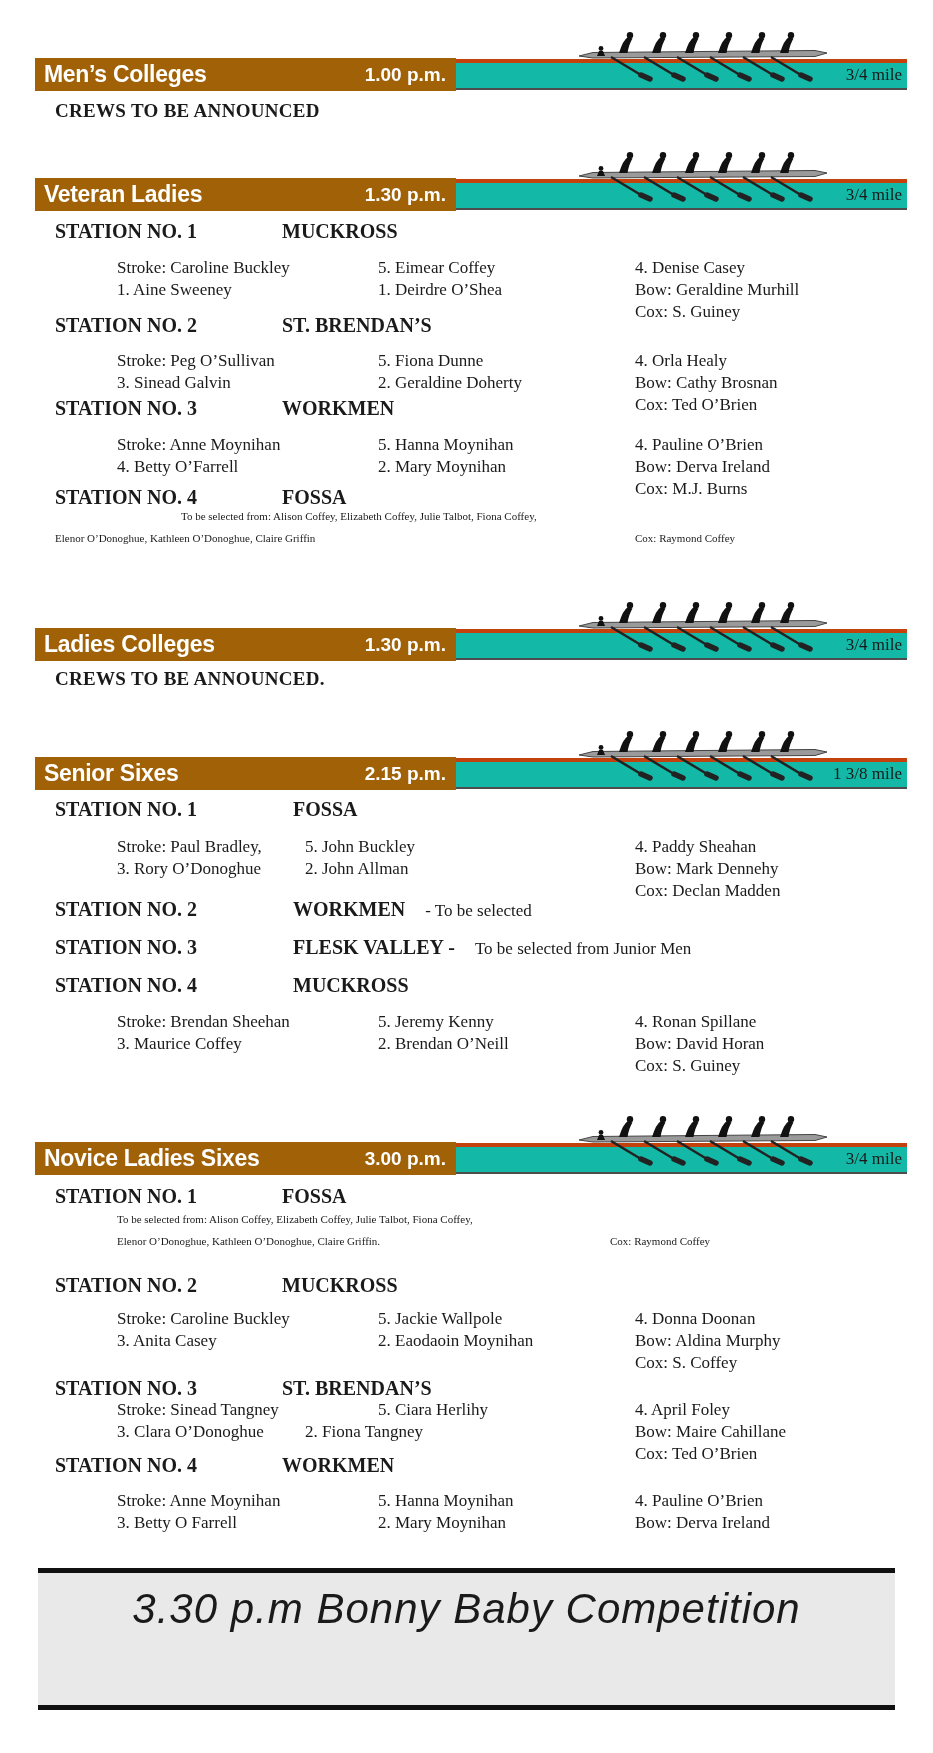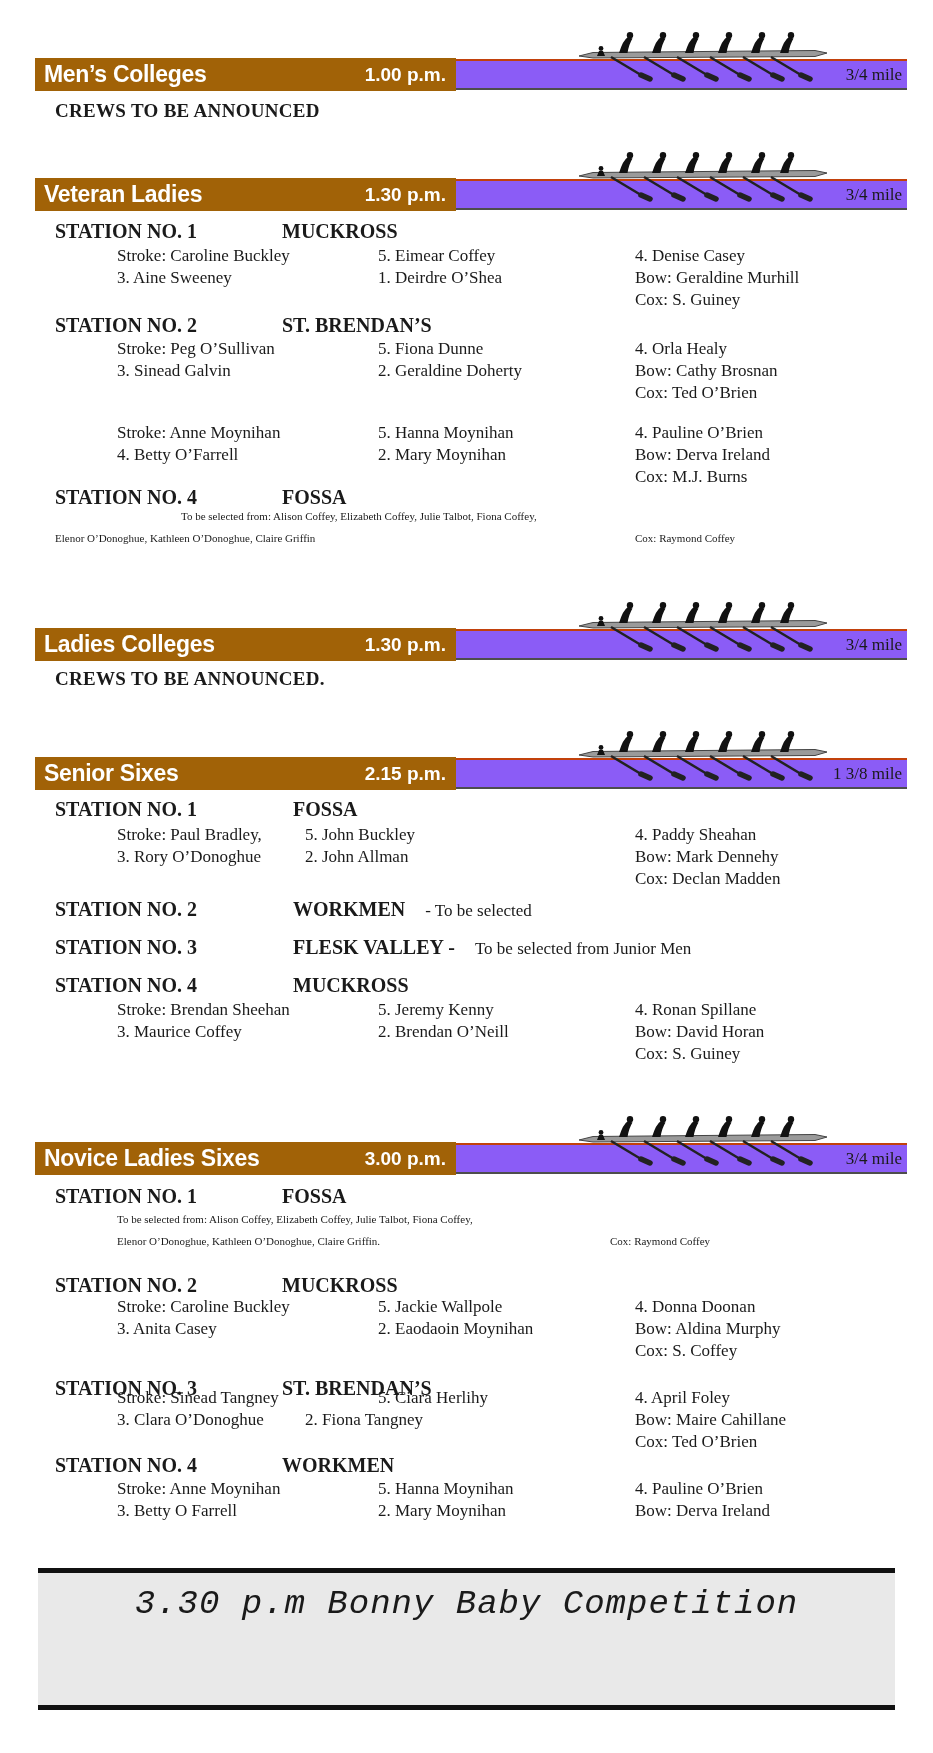--- a/index.html
+++ b/index.html
@@ -7,50 +7,50 @@
         font-family:"Liberation Serif",serif;color:#1a1a1a;overflow:hidden;}
 
   
   .race-header{position:absolute;left:35px;width:872px;height:33px;}
   .race-bar{position:absolute;left:0;top:0;width:421px;height:33px;background:#a16207;
             color:#ffffff;font-family:"Liberation Sans",sans-serif;font-weight:bold;
             display:flex;align-items:center;justify-content:space-between;
             padding:0 10px 0 9px;box-sizing:border-box;}
   .race-title{font-size:23px;white-space:nowrap;letter-spacing:-0.3px;}
   .race-time{font-size:19px;white-space:nowrap;}
-  .race-strip{position:absolute;left:421px;right:0;top:1px;height:31px;background:#8b5cf6;
-              border-top:2px solid #c2410c;border-bottom:2px solid #4d4d4d;box-sizing:border-box;}
+  .race-strip{position:absolute;left:421px;right:0;top:1px;height:31px;background:#14b8a6;
+              border-top:4px solid #c2410c;border-bottom:2px solid #4d4d4d;box-sizing:border-box;}
   .race-distance{position:absolute;right:5px;bottom:3px;font-size:17px;white-space:nowrap;
                  font-family:"Liberation Serif",serif;color:#1a1a1a;}
   .boat{position:absolute;left:540px;top:-27px;width:262px;height:52px;}
 
   
   .ann{position:absolute;left:55px;font-size:19px;font-weight:bold;letter-spacing:0.3px;white-space:nowrap;}
 
   
   .sthead{position:absolute;left:55px;font-size:20px;font-weight:bold;white-space:nowrap;}
   .stlabel{display:inline-block;width:227px;}
   .stlabel.wide{width:238px;}
   .stnote{font-weight:normal;font-size:17px;margin-left:20px;}
 
   
-  .crew{position:absolute;left:0;width:933px;height:70px;}
+  .crew{position:absolute;left:0;width:933px;height:70px;margin-top:12px;}
   .cell{position:absolute;font-size:17px;white-space:nowrap;}
   .x1{left:117px}.x2{left:378px}.x2n{left:305px}.x3{left:635px}
   .r0{top:0}.r1{top:22px}.r2{top:44px}
 
   
   .sel{position:absolute;left:0;width:933px;height:48px;}
   .sel .line{position:absolute;font-size:11px;white-space:nowrap;}
 
   
   .banner{position:absolute;left:38px;top:1568px;width:857px;height:132px;background:#e9e9e9;
           border-top:5px solid #111111;border-bottom:5px solid #111111;box-sizing:content-box;}
   .banner-title{position:absolute;top:12px;left:0;width:100%;text-align:center;
-                font-family:Liberation Mono, monospace;font-style:italic;font-size:34px;
+                font-family:Liberation Sans, sans-serif;font-style:italic;font-size:42px;
                 letter-spacing:1px;color:#1a1a1a;}
   .banner-sub{position:absolute;top:80px;left:0;width:100%;text-align:center;
               font-family:"Liberation Sans",sans-serif;font-size:29px;font-weight:normal;
               letter-spacing:0.5px;color:#1a1a1a;}
 </style>
 </head>
 <body>
 
 <svg width="0" height="0" style="position:absolute" aria-hidden="true">
   <defs>
@@ -111,39 +111,42 @@
       </svg>
   </div>
 
   <div class="sthead" style="top:220px">
     <span class="stlabel">STATION NO. 1</span><span>MUCKROSS</span>
   </div>
   <div class="crew" style="top:246px">
     <span class="cell x1 r0">Stroke: Caroline Buckley</span>
     <span class="cell x2 r0">5. Eimear Coffey</span>
     <span class="cell x3 r0">4. Denise Casey</span>
-    <span class="cell x1 r1">3. Aine Sweeney</span>
+    <span class="cell x1 r1">1. Aine Sweeney</span>
     <span class="cell x2 r1">1. Deirdre O’Shea</span>
     <span class="cell x3 r1">Bow: Geraldine Murhill</span>
     <span class="cell x3 r2">Cox: S. Guiney</span>
   </div>
 
   <div class="sthead" style="top:314px">
     <span class="stlabel">STATION NO. 2</span><span>ST. BRENDAN’S</span>
   </div>
   <div class="crew" style="top:339px">
     <span class="cell x1 r0">Stroke: Peg O’Sullivan</span>
     <span class="cell x2 r0">5. Fiona Dunne</span>
     <span class="cell x3 r0">4. Orla Healy</span>
     <span class="cell x1 r1">3. Sinead Galvin</span>
     <span class="cell x2 r1">2. Geraldine Doherty</span>
     <span class="cell x3 r1">Bow: Cathy Brosnan</span>
     <span class="cell x3 r2">Cox: Ted O’Brien</span>
   </div>
 
+  <div class="sthead" style="top:397px">
+    <span class="stlabel">STATION NO. 3</span><span>WORKMEN</span>
+  </div>
   <div class="crew" style="top:423px">
     <span class="cell x1 r0">Stroke: Anne Moynihan</span>
     <span class="cell x2 r0">5. Hanna Moynihan</span>
     <span class="cell x3 r0">4. Pauline O’Brien</span>
     <span class="cell x1 r1">4. Betty O’Farrell</span>
     <span class="cell x2 r1">2. Mary Moynihan</span>
     <span class="cell x3 r1">Bow: Derva Ireland</span>
     <span class="cell x3 r2">Cox: M.J. Burns</span>
   </div>
 

